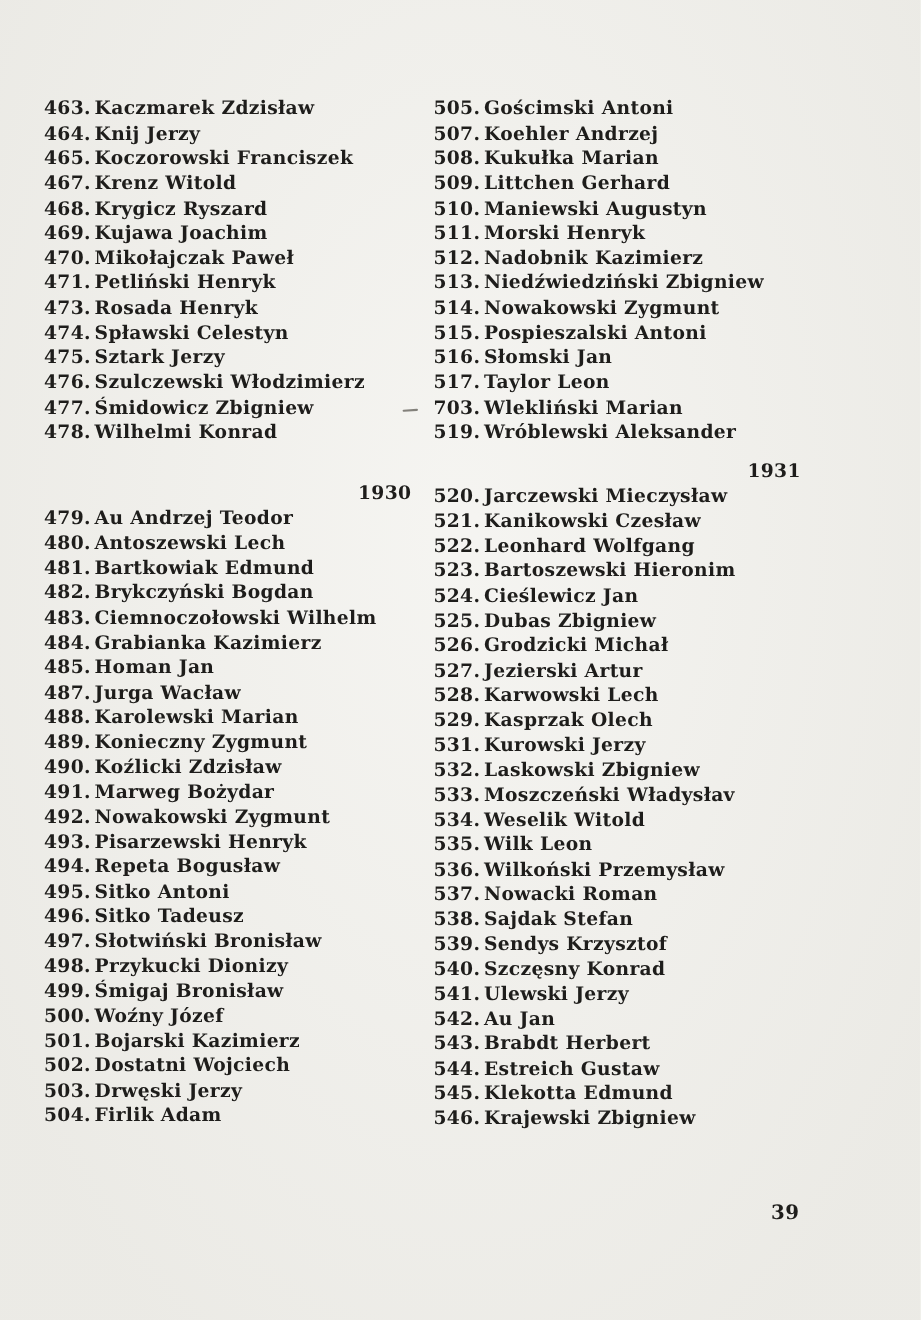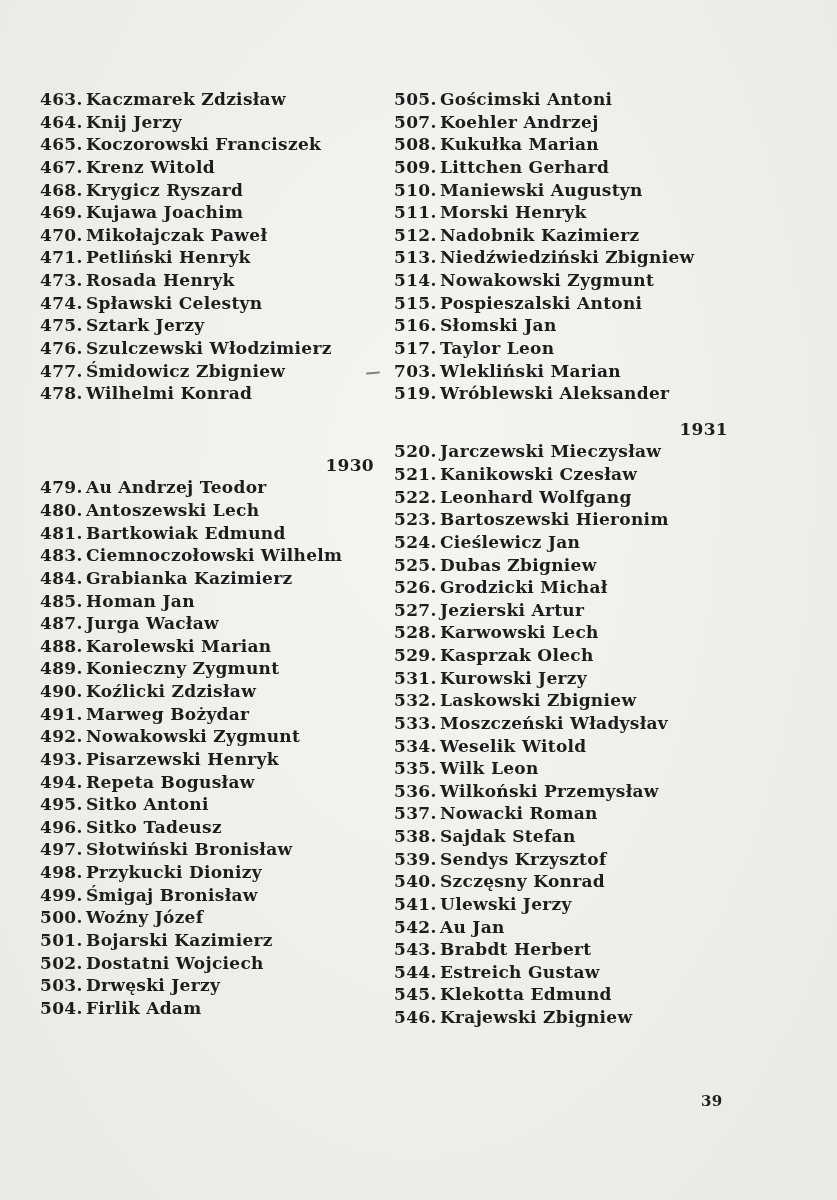--- a/index.html
+++ b/index.html
@@ -38,27 +38,27 @@
   }
   .entry .name {
     margin-left: 6px;
   }
   .year-header {
     height: 22.63px;
     line-height: 22.63px;
     width: 334px;
     text-align: right;
   }
-  .col-left  .year-header { margin-top: 49px; }
+  .col-left  .year-header { margin-top: 33px; }
   .col-right .year-header { margin-top: 13px; }
   .page-number {
     position: absolute;
     left: 701px;
     top: 1092px;
-    font-size: 15px;
+    font-size: 18px;
   }
   
   .stray-dash {
     position: absolute;
     left: 366px;
     top: 372px;
     width: 14px;
     height: 2px;
     background: #6f6c66;
     transform: rotate(-4deg);
@@ -93,20 +93,21 @@
       <div class="entry"><span class="num">473.</span><span class="name">Rosada Henryk</span></div>
       <div class="entry"><span class="num">474.</span><span class="name">Spławski Celestyn</span></div>
       <div class="entry"><span class="num">475.</span><span class="name">Sztark Jerzy</span></div>
       <div class="entry"><span class="num">476.</span><span class="name">Szulczewski Włodzimierz</span></div>
       <div class="entry"><span class="num">477.</span><span class="name">Śmidowicz Zbigniew</span></div>
       <div class="entry"><span class="num">478.</span><span class="name">Wilhelmi Konrad</span></div>
       <div class="year-header">1930</div>
       <div class="entry"><span class="num">479.</span><span class="name">Au Andrzej Teodor</span></div>
       <div class="entry"><span class="num">480.</span><span class="name">Antoszewski Lech</span></div>
       <div class="entry"><span class="num">481.</span><span class="name">Bartkowiak Edmund</span></div>
+      <div class="entry"><span class="num">482.</span><span class="name">Brykczyński Bogdan</span></div>
       <div class="entry"><span class="num">483.</span><span class="name">Ciemnoczołowski Wilhelm</span></div>
       <div class="entry"><span class="num">484.</span><span class="name">Grabianka Kazimierz</span></div>
       <div class="entry"><span class="num">485.</span><span class="name">Homan Jan</span></div>
       <div class="entry"><span class="num">487.</span><span class="name">Jurga Wacław</span></div>
       <div class="entry"><span class="num">488.</span><span class="name">Karolewski Marian</span></div>
       <div class="entry"><span class="num">489.</span><span class="name">Konieczny Zygmunt</span></div>
       <div class="entry"><span class="num">490.</span><span class="name">Koźlicki Zdzisław</span></div>
       <div class="entry"><span class="num">491.</span><span class="name">Marweg Bożydar</span></div>
       <div class="entry"><span class="num">492.</span><span class="name">Nowakowski Zygmunt</span></div>
       <div class="entry"><span class="num">493.</span><span class="name">Pisarzewski Henryk</span></div>

